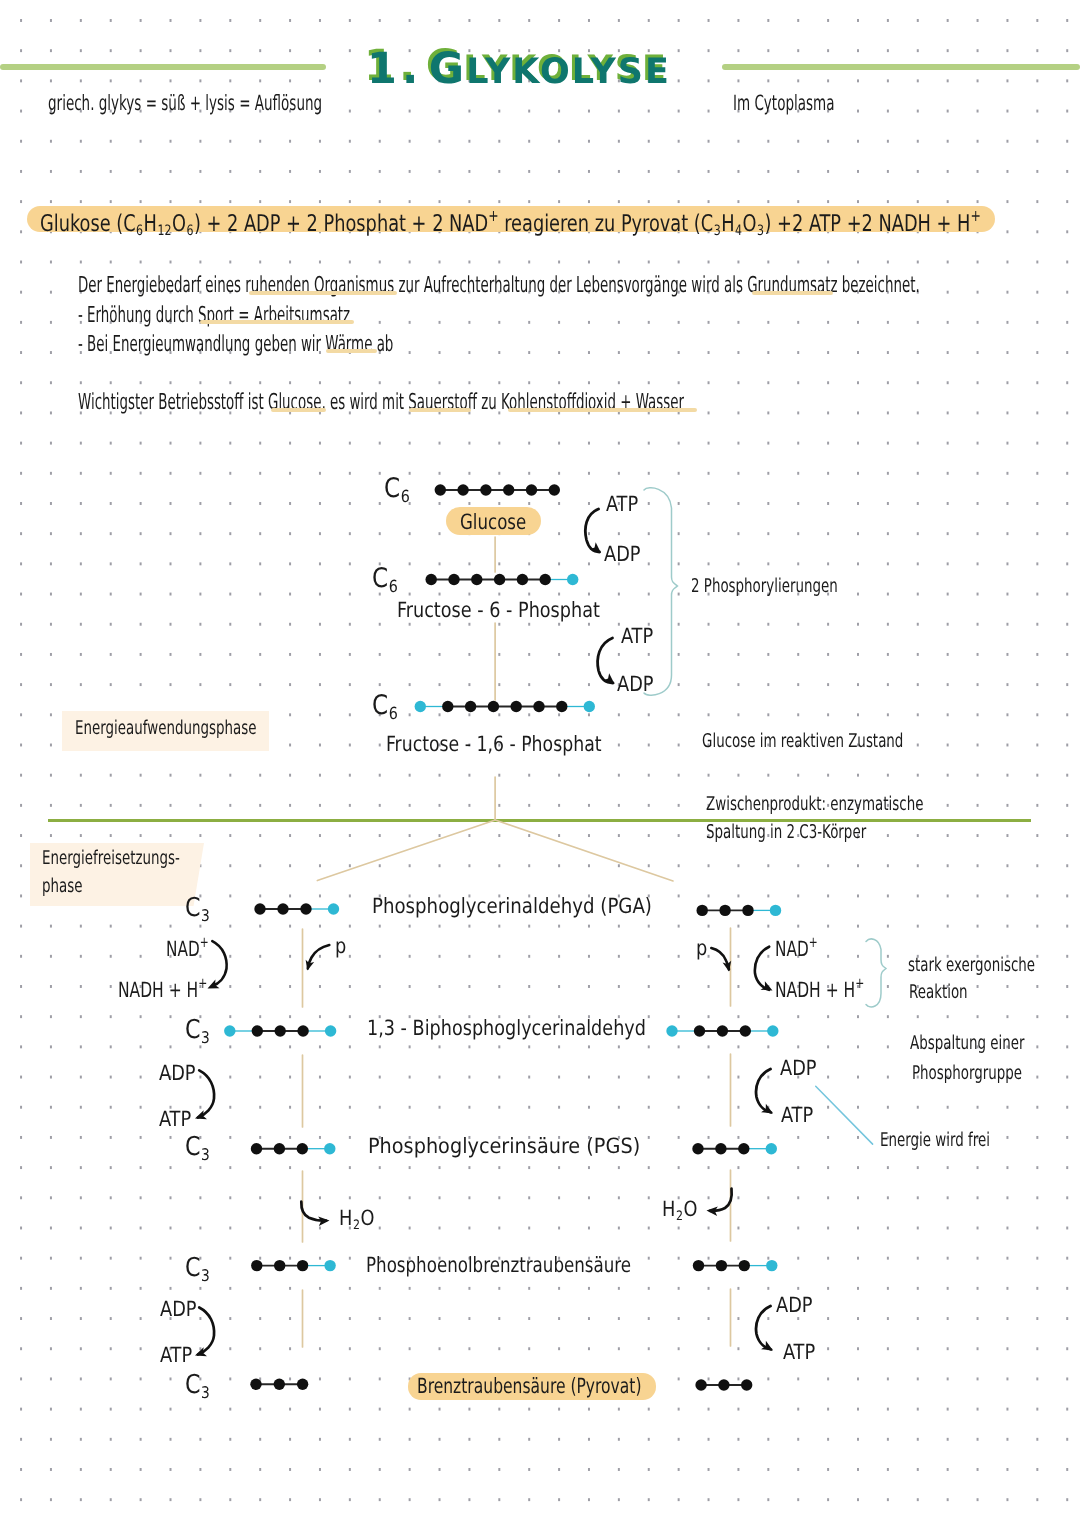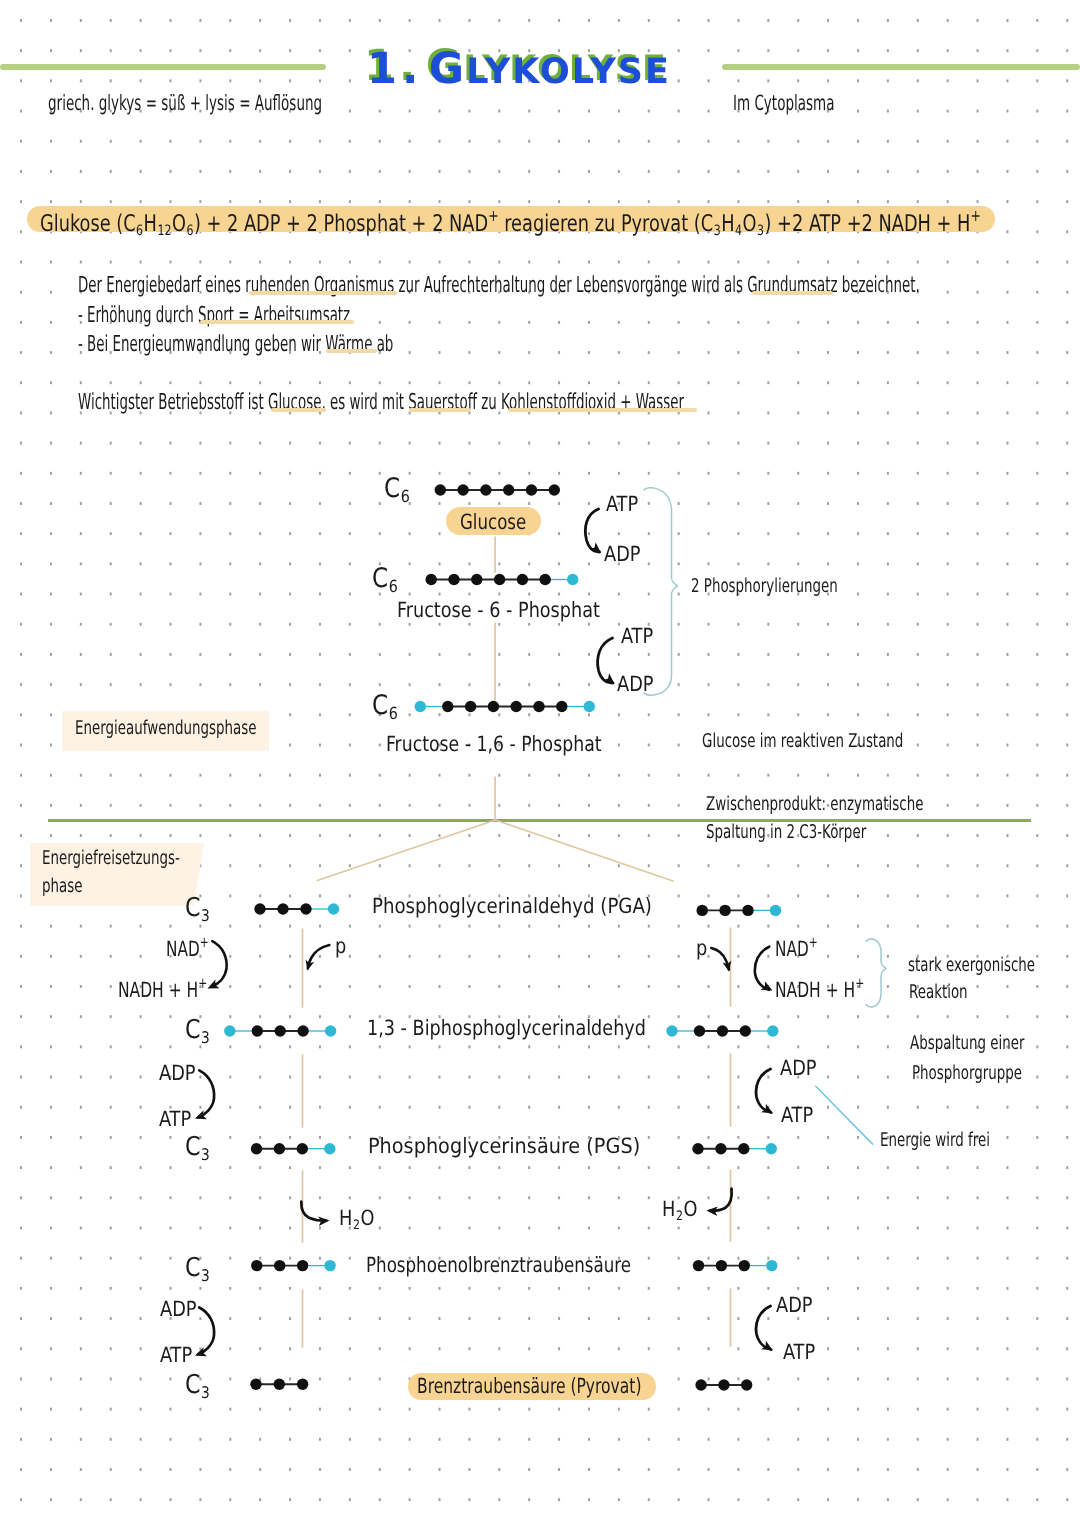--- a/index.html
+++ b/index.html
@@ -13,21 +13,21 @@
        color:#1b1b1b;
        -webkit-font-smoothing:antialiased;text-rendering:geometricPrecision;}
   .hw{position:absolute;font-family:"DejaVu Sans Condensed","DejaVu Sans",sans-serif;
       font-weight:400;color:#1b1b1b;white-space:nowrap;
       transform-origin:0 50%;line-height:1;}
   sub{font-size:0.62em;vertical-align:-0.30em;margin:0 0.6px;}
   sup{font-size:0.70em;vertical-align:0.62em;}
   #svgmain{position:absolute;left:0;top:0;width:1080px;height:1525px;overflow:visible;pointer-events:none;}
   
   #title{position:absolute;left:367px;top:48px;font-family:"DejaVu Sans",sans-serif;
-     font-weight:700;color:#1d4ed8;white-space:nowrap;line-height:1;
+     font-weight:700;color:#0f766e;white-space:nowrap;line-height:1;
      text-shadow:-3px -3px 0 #6fb03a;}
   #title .num{font-size:43px;letter-spacing:5px;}
   #title .cap{font-size:43px;letter-spacing:2px;}
   #title .sc{font-size:35px;letter-spacing:2px;}
   
   .grule{position:absolute;height:6px;border-radius:3px;background:#b4d083;}
   .grule2{position:absolute;height:2.6px;background:#8cae42;}
   
   .hl{position:absolute;background:#f8d492;border-radius:14px;}
   .hlsoft{position:absolute;background:#fdf2e4;}

